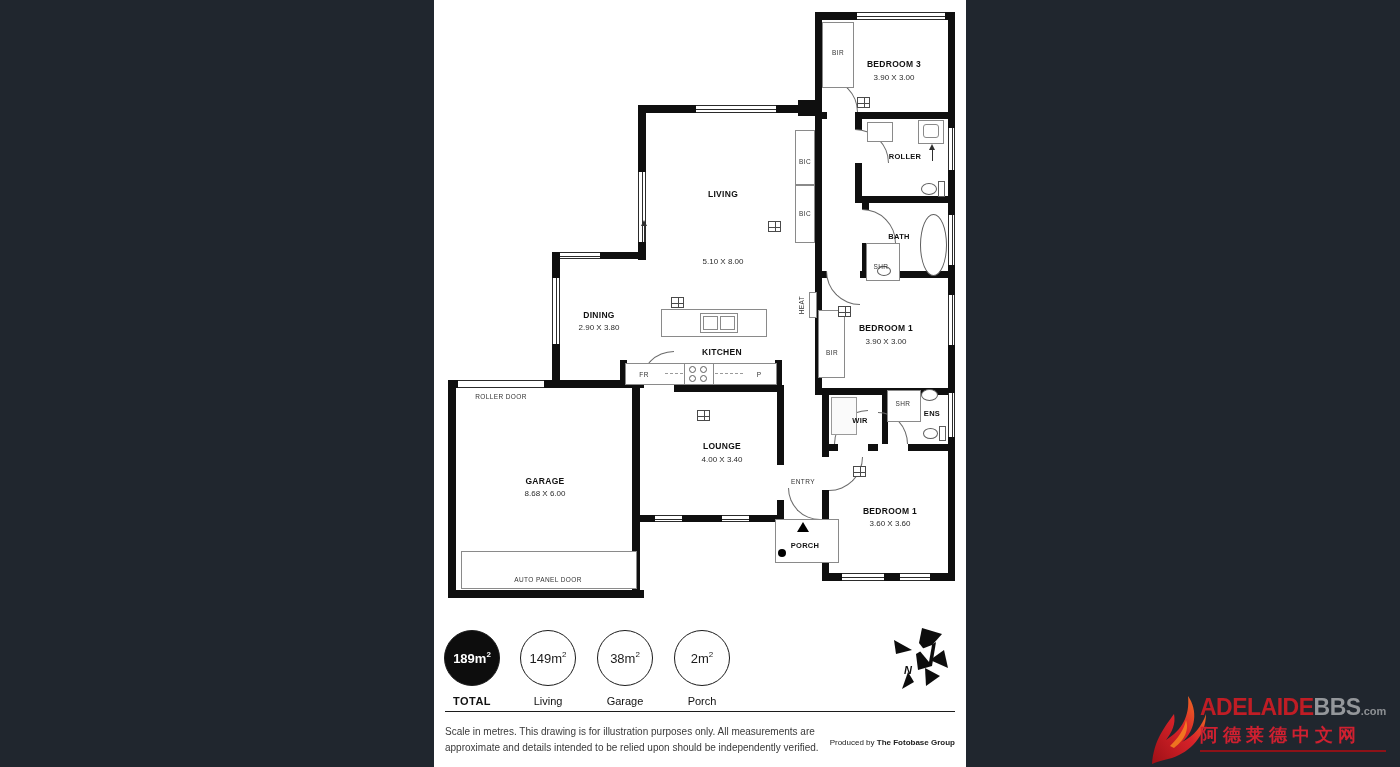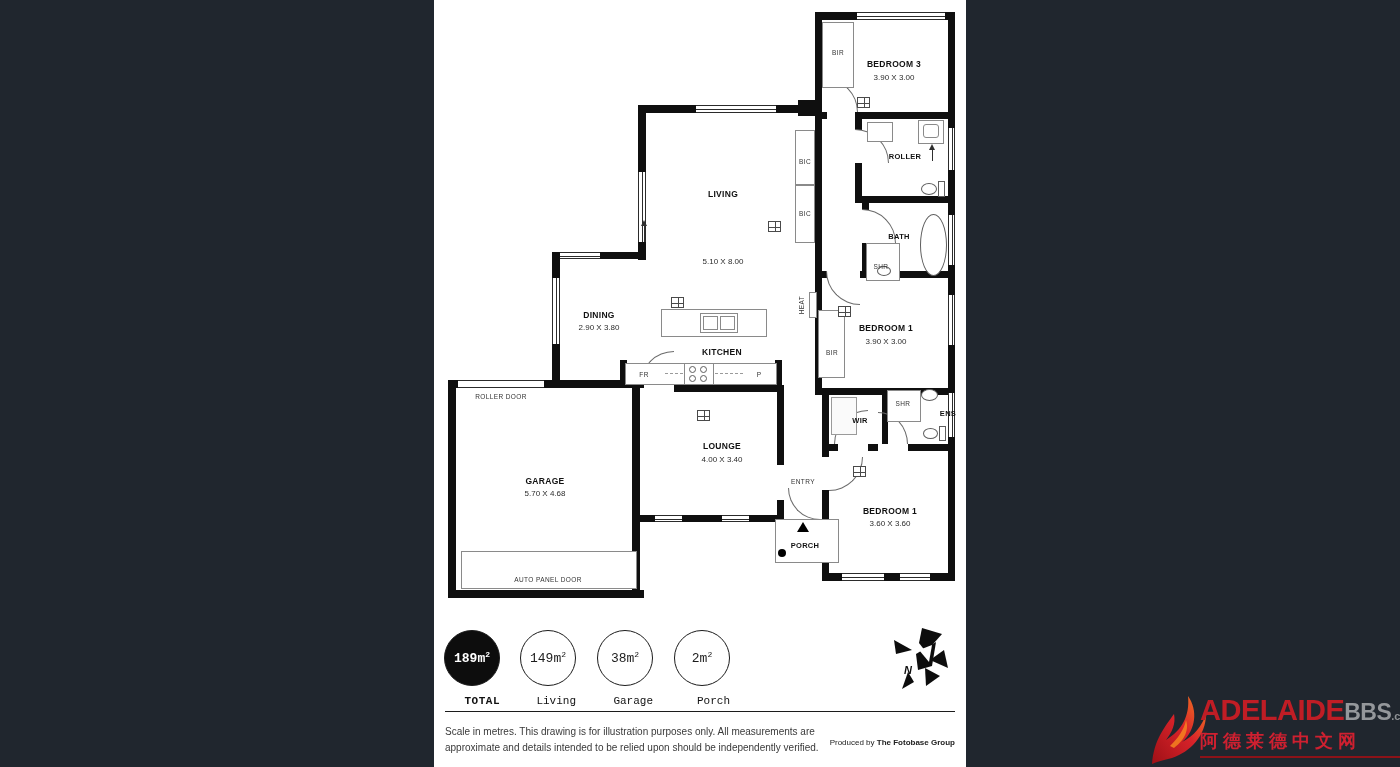--- a/index.html
+++ b/index.html
@@ -41,39 +41,39 @@
   .flabel { position:absolute; transform:translate(-50%,-50%); font-size:6.5px; color:#333; letter-spacing:.4px; white-space:nowrap; }
   .vlabel { position:absolute; transform:translate(-50%,-50%) rotate(-90deg); font-size:6.5px; color:#333; letter-spacing:.4px; white-space:nowrap; }
 
   .astem { position:absolute; width:1px; background:#2f2f2f; }
   .ahead { position:absolute; width:0; height:0; border-left:3px solid transparent; border-right:3px solid transparent; border-bottom:6px solid #2f2f2f; }
   .tri-up { position:absolute; width:0; height:0; border-left:6px solid transparent; border-right:6px solid transparent; border-bottom:10px solid #000; }
   .dot { position:absolute; width:8px; height:8px; border-radius:50%; background:#000; }
   .porch-outline { position:absolute; border:1px solid #8a8a8a; background:#fff; }
 
   
-  .legend-item { position:absolute; width:56px; text-align:right;font-family:Liberation Mono, monospace; }
+  .legend-item { position:absolute; width:56px; text-align:center; }
   .circle { width:56px; height:56px; border:1.5px solid #1c1c1c; border-radius:50%; background:#fff;
             display:flex; align-items:center; justify-content:center; font-size:13px; color:#1c1c1c; }
   .circle sup { font-size:8px; margin-top:-7px; }
   .circle.filled { background:#0d0d0d; color:#fff; font-weight:700; }
   .legend-label { margin-top:9px; font-size:11px; color:#111; }
   .legend-label.bold { font-weight:700; letter-spacing:.5px; }
 
   .rule { position:absolute; left:11px; width:510px; height:0; border-top:1.5px solid #1c1c1c; }
   .disclaimer { position:absolute; font-size:10px; color:#3a3a3a; line-height:1.55; }
   .produced { position:absolute; font-size:8px; color:#222; white-space:nowrap; }
   .produced b { font-weight:700; }
 
   
   .logo { position:absolute; left:1142px; top:686px; width:258px; height:81px; }
   .logo-flame { position:absolute; left:4px; top:2px; }
   .logo-text { position:absolute; left:58px; top:8px; }
   .lg-line1 { white-space:nowrap; }
-  .lg-adel { font-weight:700; font-size:29px; color:#c01d25; letter-spacing:-.5px; }
+  .lg-adel { font-weight:700; font-size:23px; color:#c01d25; letter-spacing:-.5px; }
   .lg-bbs  { font-weight:700; font-size:23px; color:#94979b; letter-spacing:-.5px; }
   .lg-com  { font-weight:700; font-size:11px; color:#8d9094; }
   .lg-line2 { margin-top:2px; padding-bottom:3px; font-size:18px; font-weight:700; color:#cf2030;
               letter-spacing:5px; border-bottom:2.5px solid #8c1218; white-space:nowrap; }
 </style>
 </head>
 <body>
 
 <div class="sheet">
   <div class="plan">
@@ -193,29 +193,29 @@
     <div class="ahead" style="left:495px;top:144px"></div>
 
     <div class="rname" style="left:289px;top:194px">LIVING</div>
     <div class="rdims" style="left:289px;top:261px">5.10 X 8.00</div>
     <div class="rname" style="left:165px;top:315px">DINING</div>
     <div class="rdims" style="left:165px;top:327px">2.90 X 3.80</div>
     <div class="rname" style="left:288px;top:352px">KITCHEN</div>
     <div class="rname" style="left:288px;top:446px">LOUNGE</div>
     <div class="rdims" style="left:288px;top:459px">4.00 X 3.40</div>
     <div class="rname" style="left:111px;top:481px">GARAGE</div>
-    <div class="rdims" style="left:111px;top:493px">5.70 X 4.68</div>
+    <div class="rdims" style="left:111px;top:493px">8.68 X 6.00</div>
     <div class="rname" style="left:460px;top:64px">BEDROOM 3</div>
     <div class="rdims" style="left:460px;top:77px">3.90 X 3.00</div>
     <div class="rname rname-sm" style="left:471px;top:156px">ROLLER</div>
     <div class="rname rname-sm" style="left:465px;top:236px">BATH</div>
     <div class="rname" style="left:452px;top:328px">BEDROOM 1</div>
     <div class="rdims" style="left:452px;top:341px">3.90 X 3.00</div>
     <div class="rname rname-sm" style="left:426px;top:420px">WIR</div>
-    <div class="rname rname-sm" style="left:514px;top:413px">ENS</div>
+    <div class="rname rname-sm" style="left:498px;top:413px">ENS</div>
     <div class="rname" style="left:456px;top:511px">BEDROOM 1</div>
     <div class="rdims" style="left:456px;top:523px">3.60 X 3.60</div>
     <div class="flabel" style="left:369px;top:481px">ENTRY</div>
     <div class="rname rname-sm" style="left:371px;top:545px">PORCH</div>
 
     <div class="flabel" style="left:404px;top:52px">BIR</div>
     <div class="flabel" style="left:371px;top:161px">BIC</div>
     <div class="flabel" style="left:371px;top:213px">BIC</div>
     <div class="flabel" style="left:398px;top:352px">BIR</div>
     <div class="flabel" style="left:447px;top:266px">SHR</div>

